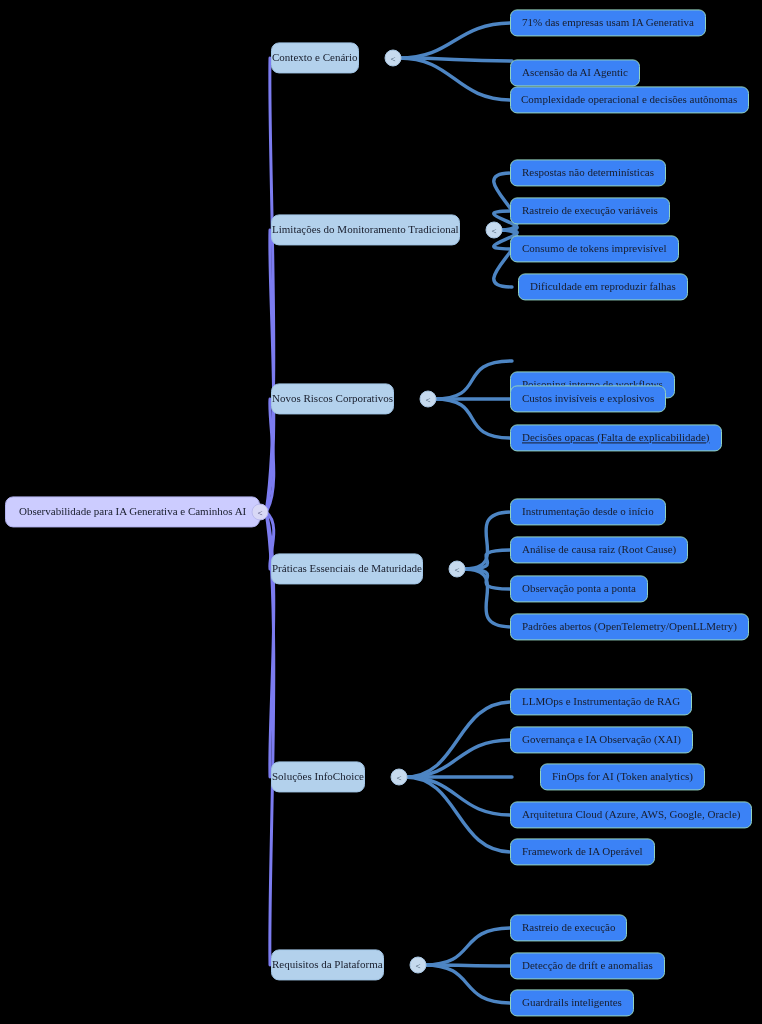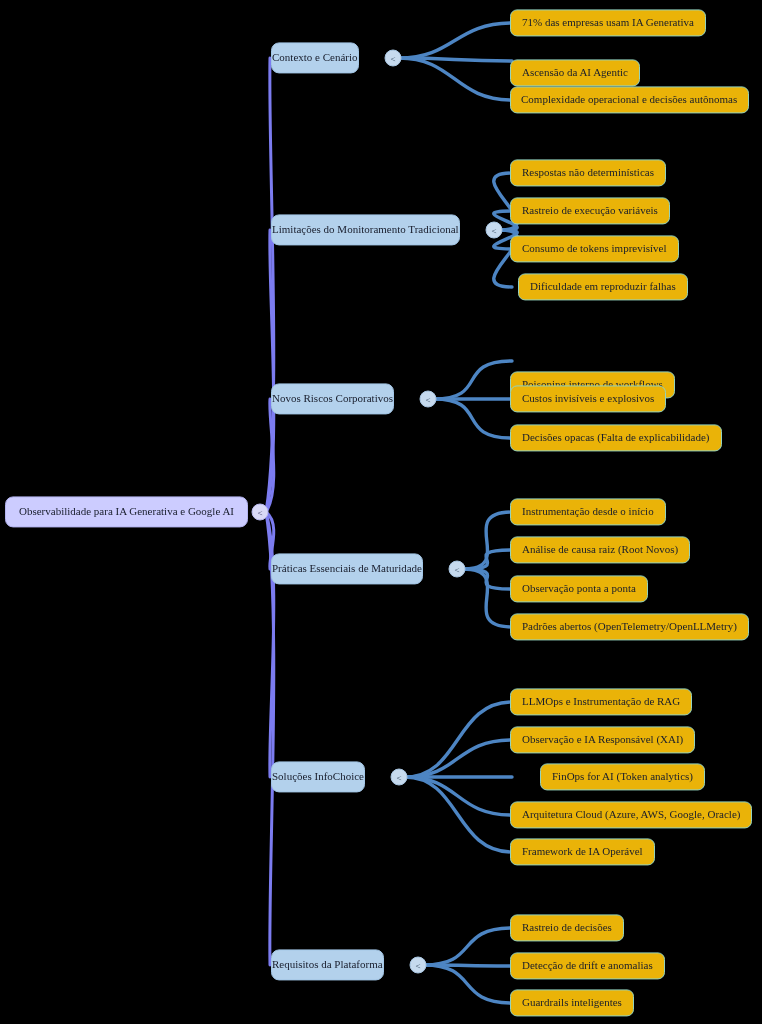--- a/index.html
+++ b/index.html
@@ -9,21 +9,21 @@
   #edge-layer{position:absolute;left:0;top:0;z-index:1;}
   .edge-root{fill:none;stroke:#7c7cf0;stroke-width:3;stroke-linecap:round;}
   .edge-leaf{fill:none;stroke:#4d85c3;stroke-width:3.4;stroke-linecap:round;}
   .node{position:absolute;z-index:2;transform:translateY(-50%);
         white-space:nowrap;display:flex;align-items:center;
         color:#181d2c;font-size:11px;line-height:1.2;}
   .root-node{background:#ccccff;border:1px solid #b3b3ef;border-radius:8px;
              padding:8px 13px;}
   .branch-node{background:#b3d1ec;border:1px solid #a3c6e6;border-radius:8px;
                padding:8px 0;}
-  .leaf-node{background:#eab308;border:1px solid #93d2bd;border-radius:7px;
+  .leaf-node{background:#3b82f6;border:1px solid #93d2bd;border-radius:7px;
              padding:6px 11px;justify-content:center;}
   .toggle{position:absolute;z-index:3;transform:translate(-50%,-50%);
           width:17px;height:17px;border-radius:50%;
           display:flex;align-items:center;justify-content:center;
           font-size:9px;color:#33475c;cursor:pointer;
           background:#c6daee;border:1px solid #a9c6e2;box-sizing:border-box;}
   .root-toggle{background:#d8d8f6;border-color:#b9b9ee;color:#3c3c66;}
 </style>
 </head>
 <body>
@@ -54,21 +54,21 @@
       <path d="M405,777 C460,777 455,777 512,777" class="edge-leaf"></path>
       <path d="M405,777 C460,777 455,815 512,815" class="edge-leaf"></path>
       <path d="M405,777 C460,777 455,852 512,852" class="edge-leaf"></path>
       <path d="M266,512 C282,611.66 268,865.34 270,965" class="edge-root"></path>
       <path d="M424,965 C479,965 455,928 512,928" class="edge-leaf"></path>
       <path d="M424,965 C479,965 455,966 512,966" class="edge-leaf"></path>
       <path d="M424,965 C479,965 455,1003 512,1003" class="edge-leaf"></path>
     </svg>
 
   <div class="node root-node" id="root-node" style="left:5px;top:512px;">
-    <span>Observabilidade para IA Generativa e Google AI</span>
+    <span>Observabilidade para IA Generativa e Caminhos AI</span>
   </div>
   <div class="toggle root-toggle" id="root-toggle" style="left: 260px; top: 512px;">&lt;</div>
 
   <div class="node branch-node branch" style="left:271px;top:58px;">
     <span>Contexto e Cenário</span>
   </div>
   <div class="toggle branch-toggle" style="left: 393px; top: 58px;">&lt;</div>
   <div class="node leaf-node leaf" style="left:510px;top:23px;">
     <span>71% das empresas usam IA Generativa</span>
   </div>
@@ -99,67 +99,67 @@
   <div class="node branch-node branch" style="left:271px;top:399px;">
     <span>Novos Riscos Corporativos</span>
   </div>
   <div class="toggle branch-toggle" style="left: 428px; top: 399px;">&lt;</div>
   <div class="node leaf-node leaf" style="left:510px;top:361px;margin-top:24px;">
     <span>Poisoning interno de workflows</span>
   </div>
   <div class="node leaf-node leaf" style="left:510px;top:399px;">
     <span>Custos invisíveis e explosivos</span>
   </div>
-  <div class="node leaf-node leaf" style="left:510px;top:438px;">
+  <div class="node leaf-node leaf" style="left:510px;top:438px;text-decoration:underline;">
     <span>Decisões opacas (Falta de explicabilidade)</span>
   </div>
 
   <div class="node branch-node branch" style="left:271px;top:569px;">
     <span>Práticas Essenciais de Maturidade</span>
   </div>
   <div class="toggle branch-toggle" style="left: 457px; top: 569px;">&lt;</div>
   <div class="node leaf-node leaf" style="left:510px;top:512px;">
     <span>Instrumentação desde o início</span>
   </div>
   <div class="node leaf-node leaf" style="left:510px;top:550px;">
-    <span>Análise de causa raiz (Root Novos)</span>
+    <span>Análise de causa raiz (Root Cause)</span>
   </div>
   <div class="node leaf-node leaf" style="left:510px;top:589px;">
     <span>Observação ponta a ponta</span>
   </div>
   <div class="node leaf-node leaf" style="left:510px;top:627px;">
     <span>Padrões abertos (OpenTelemetry/OpenLLMetry)</span>
   </div>
 
   <div class="node branch-node branch" style="left:271px;top:777px;align-items:center;">
     <span>Soluções InfoChoice</span>
   </div>
   <div class="toggle branch-toggle" style="left: 399px; top: 777px;">&lt;</div>
   <div class="node leaf-node leaf" style="left:510px;top:702px;">
     <span>LLMOps e Instrumentação de RAG</span>
   </div>
   <div class="node leaf-node leaf" style="left:510px;top:740px;">
-    <span>Observação e IA Responsável (XAI)</span>
+    <span>Governança e IA Observação (XAI)</span>
   </div>
   <div class="node leaf-node leaf" style="left:540px;top:777px;">
     <span>FinOps for AI (Token analytics)</span>
   </div>
   <div class="node leaf-node leaf" style="left:510px;top:815px;">
     <span>Arquitetura Cloud (Azure, AWS, Google, Oracle)</span>
   </div>
   <div class="node leaf-node leaf" style="left:510px;top:852px;">
     <span>Framework de IA Operável</span>
   </div>
 
   <div class="node branch-node branch" style="left:271px;top:965px;">
     <span>Requisitos da Plataforma</span>
   </div>
   <div class="toggle branch-toggle" style="left: 418px; top: 965px;">&lt;</div>
   <div class="node leaf-node leaf" style="left:510px;top:928px;">
-    <span>Rastreio de decisões</span>
+    <span>Rastreio de execução</span>
   </div>
   <div class="node leaf-node leaf" style="left:510px;top:966px;">
     <span>Detecção de drift e anomalias</span>
   </div>
   <div class="node leaf-node leaf" style="left:510px;top:1003px;">
     <span>Guardrails inteligentes</span>
   </div>
 </div>
 
 </body></html>

